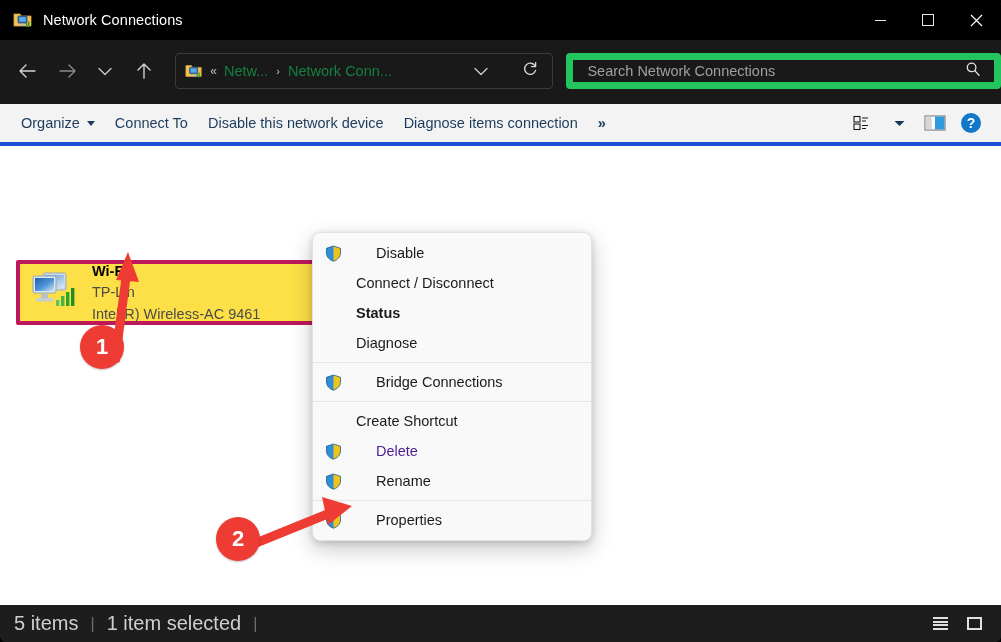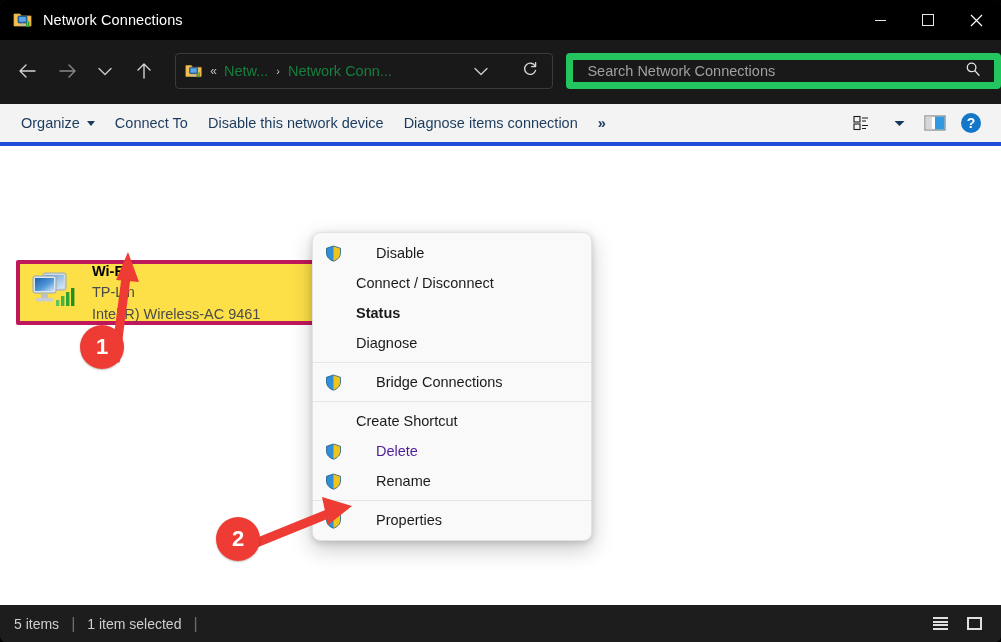--- a/index.html
+++ b/index.html
@@ -193,21 +193,21 @@
   
   .shield svg { display: block; }
 
   
   .statusbar {
     position: absolute; left: 0; top: 605px;
     width: 1001px; height: 37px;
     background: #1d1d1d;
     display: flex; align-items: center;
   }
-  .status-text { color: #cfcfcf; font-size: 14px; }
+  .status-text { color: #cfcfcf; font-size: 20px; }
   .status-text.first { margin-left: 14px; }
   .status-pipe { color: #6e6e6e; margin: 0 12px; }
   .viewbtns { position: absolute; right: 14px; display: flex; gap: 8px; }
   .viewbtn {
     width: 26px; height: 24px;
     display: flex; align-items: center; justify-content: center;
   }
   .viewbtn .vlines { width: 15px; height: 13px; display: flex; flex-direction: column; justify-content: space-between; }
   .viewbtn .vlines i { display: block; height: 2px; background: #e0e0e0; }
   .viewbtn .vsq { width: 15px; height: 13px; border: 2px solid #e0e0e0; }

